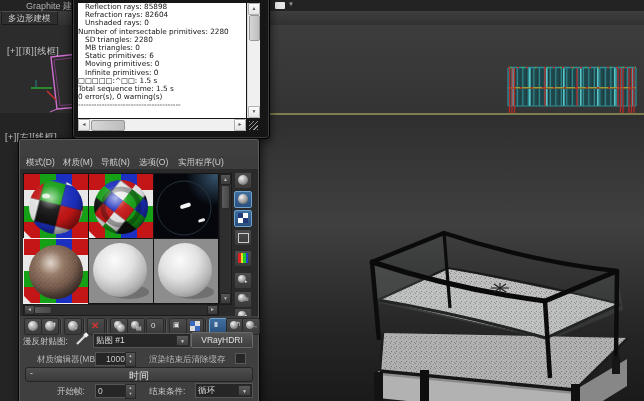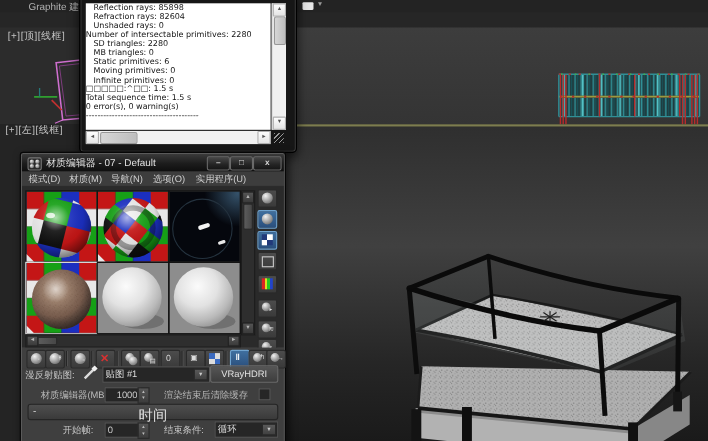--- a/index.html
+++ b/index.html
@@ -17,21 +17,21 @@
     line-height:12px;white-space:nowrap;}
   #collapse-btn{left:275px;top:2px;width:10px;height:7px;background:#e6e6e6;border-radius:1px;}
   #collapse-arrow{left:288px;top:1px;font-size:6px;color:#9a9a9a;}
   
   #vp-top{left:0;top:25px;width:253px;height:88px;background:#2c2c2c;}
   #vp-left{left:0;top:113px;width:253px;height:288px;background:#242424;}
   #vp-front{left:253px;top:25px;width:391px;height:88px;background:linear-gradient(#3d3d3d,#343434);}
   #vp-persp{left:253px;top:115px;width:391px;height:286px;
     background:linear-gradient(#2f2f2f,#404040 38%,#262626 75%,#1a1a1a);}
   #vp-divider{left:253px;top:113px;width:391px;height:2px;background:#7d7d4f;}
-  .vp-label{font-size:9px;color:#c4c4c4;white-space:nowrap;letter-spacing:0.5px;}
+  .vp-label{font-size:9px;color:#c4c4c4;white-space:nowrap;letter-spacing:0.5px;margin-top:19px;}
   #vp-top-label{left:7px;top:1px;}
   #vp-left-label{left:5px;top:-1px;}
   
   #stats-win{left:72px;top:-6px;width:196px;height:143px;background:#161616;
     border:1px solid #000;border-radius:0 0 4px 4px;
     box-shadow:0 3px 10px rgba(0,0,0,.7), inset 0 0 0 1px #3d3d3d;}
   #stats-content{left:5px;top:8px;width:168px;height:115px;background:#fff;overflow:hidden;
     font-family:"DejaVu Sans",sans-serif;font-size:7.3px;color:#151515;line-height:8.2px;}
   .sline{white-space:nowrap;}
   .in1{padding-left:7px;}
@@ -86,21 +86,21 @@
   .spin{position:absolute;width:9px;height:13px;background:linear-gradient(#555,#3c3c3c);
     border:1px solid #2a2a2a;color:#bbb;font-size:4px;line-height:6px;text-align:center;}
   .btn{position:absolute;background:linear-gradient(#565656,#3d3d3d);border:1px solid #6a6a6a;
     border-radius:2px;color:#e0e0e0;font-size:8.5px;text-align:center;}
   .ddl-arrow{position:absolute;right:1px;top:1px;bottom:1px;width:11px;
     background:linear-gradient(#5a5a5a,#404040);border:1px solid #2a2a2a;color:#ccc;
     font-size:5px;text-align:center;line-height:11px;}
   #rollout-time{left:6px;top:228px;width:226px;height:13px;border:1px solid #252525;border-radius:3px;
     background:linear-gradient(#4e4e4e,#3a3a3a);}
   #time-minus{position:absolute;left:4px;top:0px;font-size:9px;color:#ddd;}
-  #time-title{position:absolute;left:0;right:0;text-align:center;font-size:13px;color:#e0e0e0;top:1px;}
+  #time-title{position:absolute;left:0;right:0;text-align:center;font-size:10px;color:#e0e0e0;top:1px;}
   .chk-box{position:absolute;width:9px;height:9px;background:#262626;border:1px solid #5a5a5a;}
 </style>
 </head>
 <body>
 
 <div id="screen">
 
   <svg width="0" height="0" style="position:absolute">
     <defs>
       <pattern id="chk" width="48" height="48" patternUnits="userSpaceOnUse">
@@ -156,20 +156,23 @@
       <pattern id="vl2" width="17" height="4" patternUnits="userSpaceOnUse">
         <rect x="7" width="1.6" height="4" fill="#56c8cc"></rect>
       </pattern>
     </defs>
   </svg>
 
   <div class="abs" id="topbar"></div>
   <div class="abs" id="ribbon-title">Graphite 建模工具</div>
   <div class="abs" id="collapse-btn"></div>
   <div class="abs" id="collapse-arrow">▼</div>
+  <div class="abs" id="ribbon-row">
+    <div class="abs" id="poly-tab">多边形建模</div>
+  </div>
 
   <div class="abs" id="vp-top">
     <div class="abs vp-label" id="vp-top-label">[+][顶][线框]</div>
     <svg class="abs" style="left:0;top:0" width="253" height="88">
       <polygon points="51,32 87,28 92,81 57,84" fill="none" stroke="#cf6fcf" stroke-width="1.4"></polygon>
       <polygon points="54,35 84,31.5 88.5,78 60,80.5" fill="none" stroke="#8a3f8a" stroke-width="0.8"></polygon>
       <line x1="57" y1="84" x2="50" y2="87" stroke="#cf6fcf" stroke-width="1"></line>
       <line x1="31" y1="63" x2="52" y2="63" stroke="#2fa02f" stroke-width="1.6"></line>
       <line x1="47" y1="66" x2="56" y2="75" stroke="#c03030" stroke-width="1.6"></line>
       <line x1="36" y1="55" x2="36" y2="63" stroke="#267a7a" stroke-width="1.2"></line>
@@ -281,32 +284,20 @@
     </div>
     <div class="abs" id="stats-hscroll">
       <div class="wsb-btn" style="left:0;top:0;width:10px;height:10px">◄</div>
       <div class="wsb-thumb" style="left:13px;top:1px;width:32px;height:9px"></div>
       <div class="wsb-btn" style="right:0;top:0;width:10px;height:10px">►</div>
     </div>
     <div class="abs" id="stats-grip"></div>
   </div>
 
   <div class="abs" id="mat-editor">
-    <div class="abs" id="me-title">
-      <div class="abs" id="me-icon">
-        <i style="left:1px;top:1px"></i>
-          <i style="left:6px;top:1px"></i>
-          <i style="left:1px;top:5px"></i>
-          <i style="left:6px;top:5px"></i>
-      </div>
-      <div class="abs" id="me-title-text">材质编辑器 - 07 - Default</div>
-      <div class="cap-btn" id="btn-min">–</div>
-      <div class="cap-btn" id="btn-max">□</div>
-      <div class="cap-btn" id="btn-close">x</div>
-    </div>
     <div class="abs" id="me-menu">
       <span class="menu-item" style="left:6px">模式(D)</span>
       <span class="menu-item" style="left:43px">材质(M)</span>
       <span class="menu-item" style="left:81px">导航(N)</span>
       <span class="menu-item" style="left:119px">选项(O)</span>
       <span class="menu-item" style="left:158px">实用程序(U)</span>
     </div>
 
     <div class="abs" id="slot-area">
 

